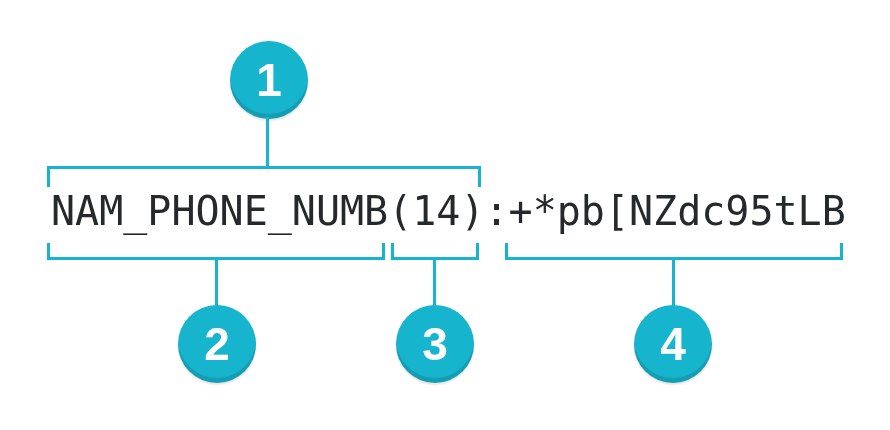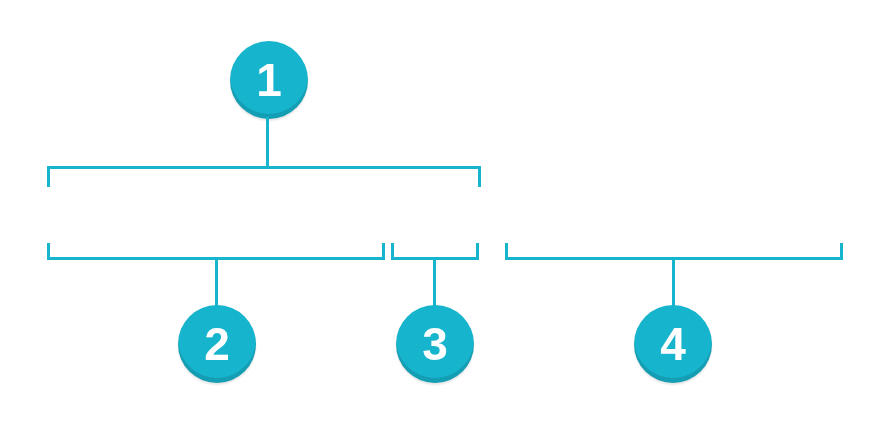--- a/index.html
+++ b/index.html
@@ -67,20 +67,21 @@
 </style>
 </head>
 <body>
 
 <div class="canvas">
 
   <div class="badge b1">1</div>
   <div class="stem s1"></div>
   <div class="bracket top br1"></div>
 
+  <div class="code"><span>NAM_PHONE_NUMB</span><span>(14)</span><span>:</span><span>+*pb[NZdc95tLB</span></div>
 
   <div class="bracket bottom br2"></div>
   <div class="stem s2"></div>
   <div class="badge b2">2</div>
 
   <div class="bracket bottom br3"></div>
   <div class="stem s3"></div>
   <div class="badge b3">3</div>
 
   <div class="bracket bottom br4"></div>

